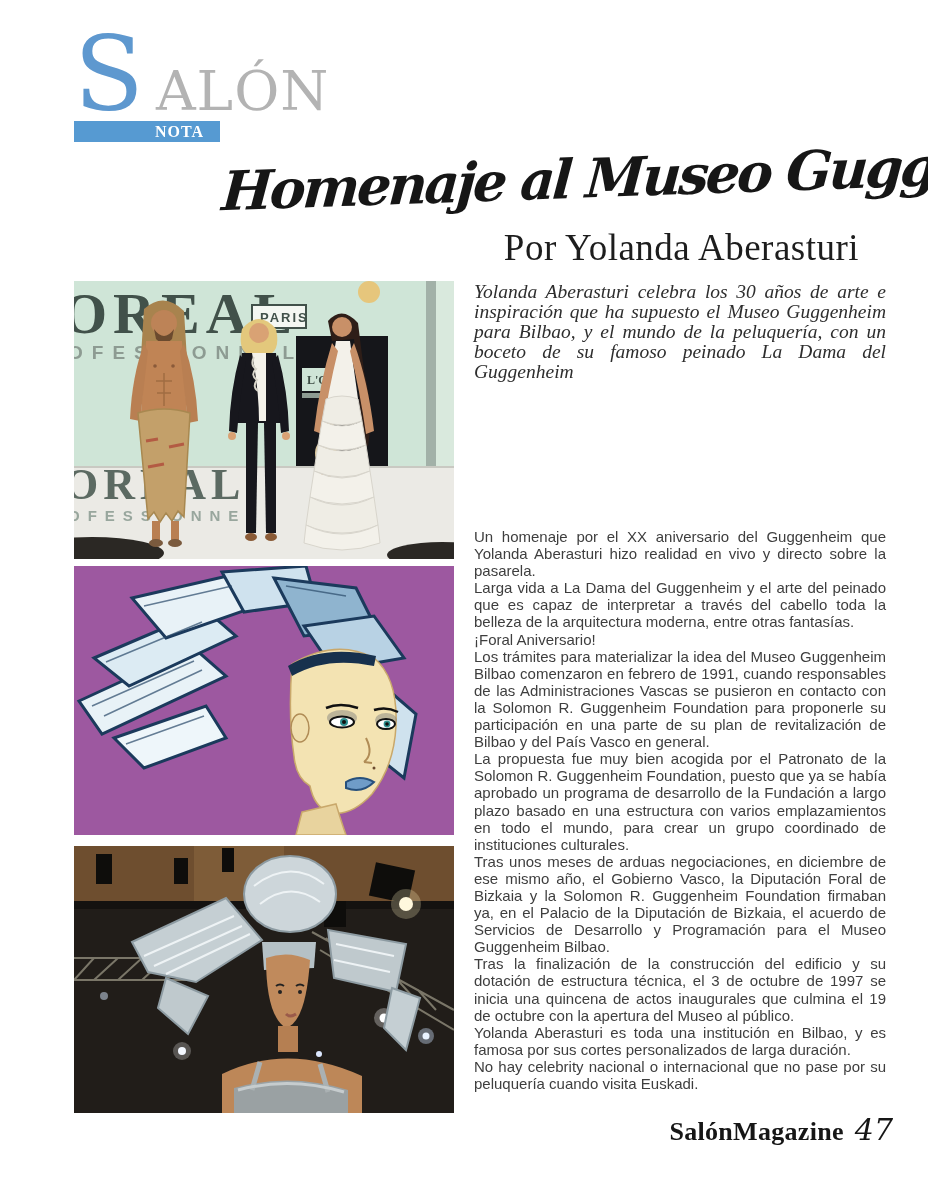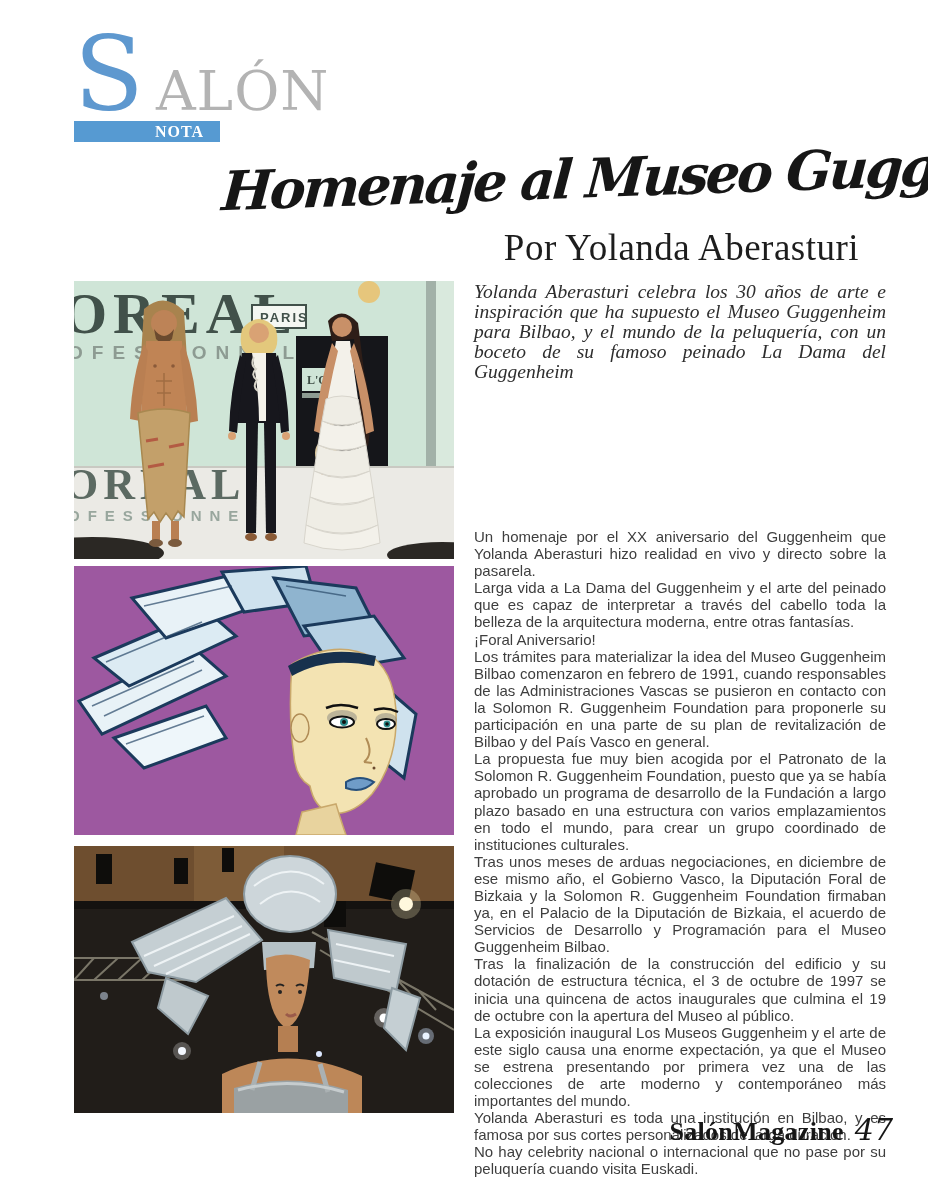--- a/index.html
+++ b/index.html
@@ -252,21 +252,20 @@
   <p class="intro">Yolanda Aberasturi celebra los 30 años de arte e inspiración que ha supuesto el Museo Guggenheim para Bilbao, y el mundo de la peluquería, con un boceto de su famoso peinado La Dama del Guggenheim</p>
 
   <div class="body-text">
     <p>Un homenaje por el XX aniversario del Guggenheim que Yolanda Aberasturi hizo realidad en vivo y directo sobre la pasarela.</p>
     <p>Larga vida a La Dama del Guggenheim y el arte del peinado que es capaz de interpretar a través del cabello toda la belleza de la arquitectura moderna, entre otras fantasías.</p>
     <p>¡Foral Aniversario!</p>
     <p>Los trámites para materializar la idea del Museo Guggenheim Bilbao comenzaron en febrero de 1991, cuando responsables de las Administraciones Vascas se pusieron en contacto con la Solomon R. Guggenheim Foundation para proponerle su participación en una parte de su plan de revitalización de Bilbao y del País Vasco en general.</p>
     <p>La propuesta fue muy bien acogida por el Patronato de la Solomon R. Guggenheim Foundation, puesto que ya se había aprobado un programa de desarrollo de la Fundación a largo plazo basado en una estructura con varios emplazamientos en todo el mundo, para crear un grupo coordinado de instituciones culturales.</p>
     <p>Tras unos meses de arduas negociaciones, en diciembre de ese mismo año, el Gobierno Vasco, la Diputación Foral de Bizkaia y la Solomon R. Guggenheim Foundation firmaban ya, en el Palacio de la Diputación de Bizkaia, el acuerdo de Servicios de Desarrollo y Programación para el Museo Guggenheim Bilbao.</p>
     <p>Tras la finalización de la construcción del edificio y su dotación de estructura técnica, el 3 de octubre de 1997 se inicia una quincena de actos inaugurales que culmina el 19 de octubre con la apertura del Museo al público.</p>
-    <p>La exposición inaugural Los Museos Guggenheim y el arte de este siglo causa una enorme expectación, ya que el Museo se estrena presentando por primera vez una de las colecciones de arte moderno y contemporáneo más importantes del mundo.</p>
     <p>Yolanda Aberasturi es toda una institución en Bilbao, y es famosa por sus cortes personalizados de larga duración.</p>
     <p>No hay celebrity nacional o internacional que no pase por su peluquería cuando visita Euskadi.</p>
   </div>
 
   <div class="footer">
     <span class="mag">SalónMagazine</span>
     <span class="pageno">47</span>
   </div>
 
 </div>

